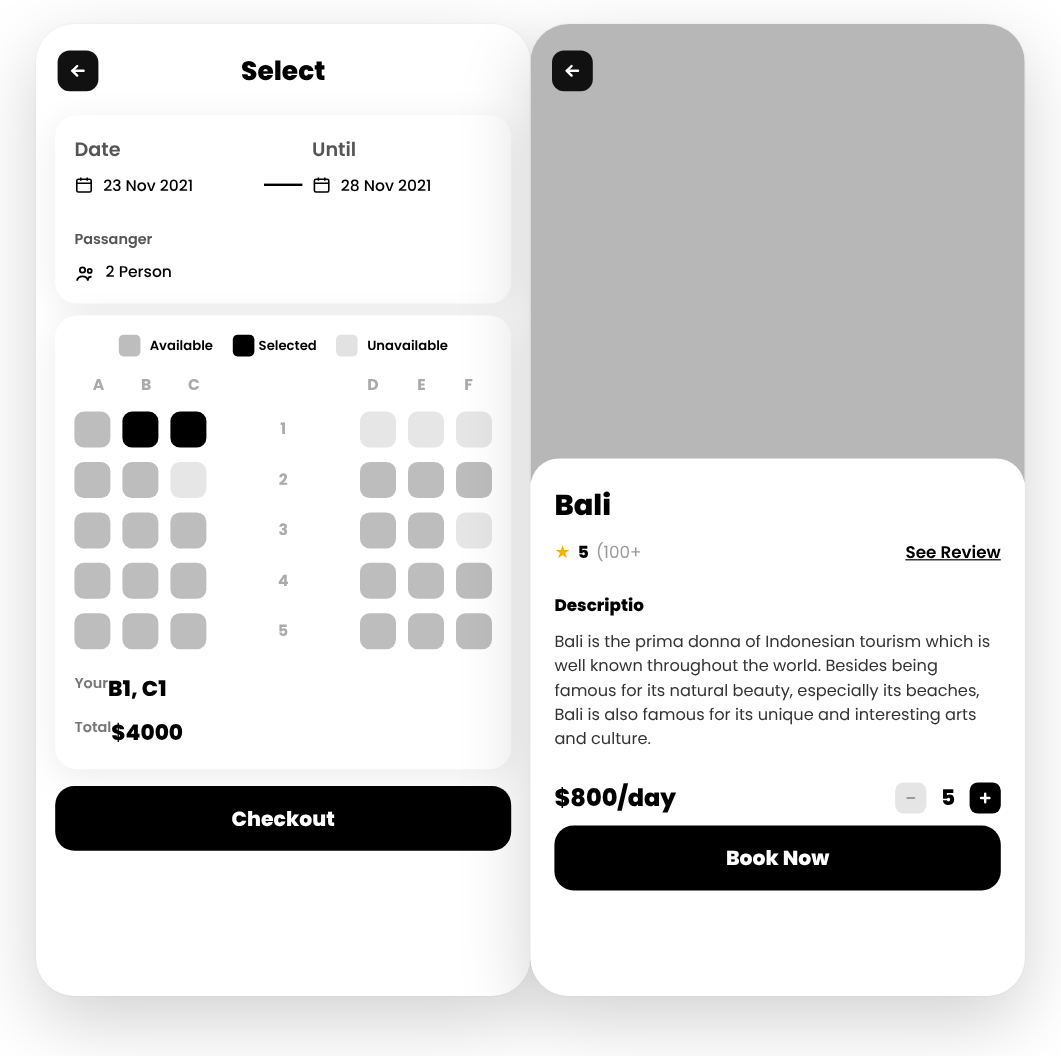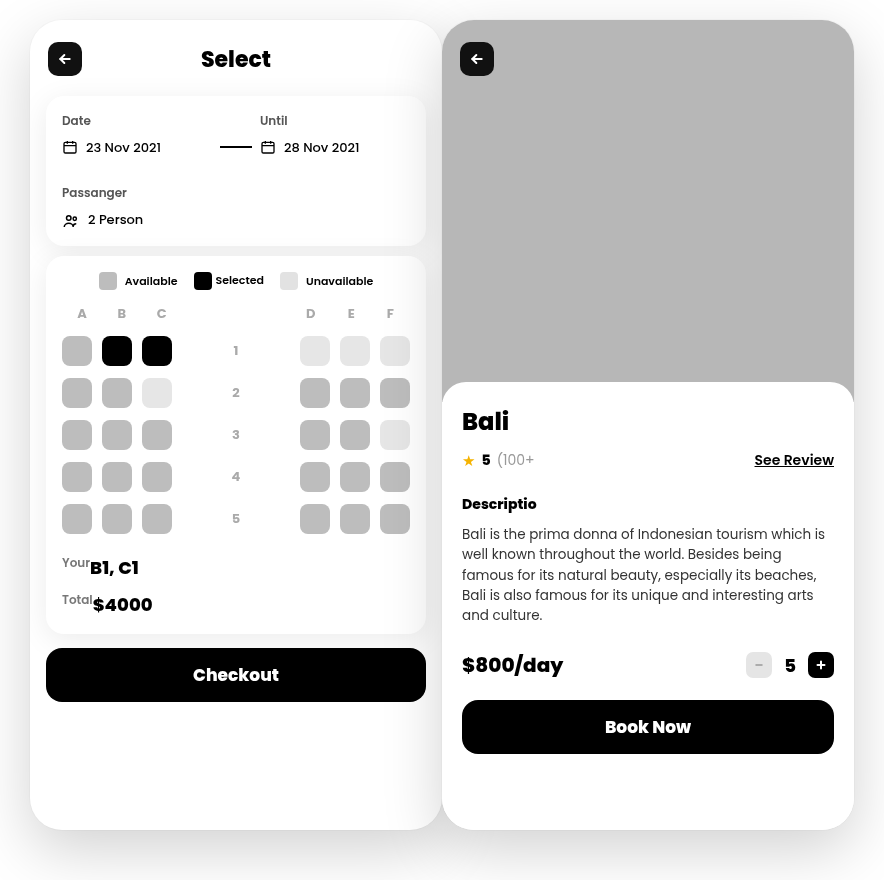--- a/index.html
+++ b/index.html
@@ -31,21 +31,21 @@
     font-size: 18px; font-weight: 900;
   }
   .p1-title { flex: 1; text-align: center; font-size: 22px; font-weight: 800; margin-right: 34px; }
   .card {
     margin: 10px 16px; background: #fff; border-radius: 18px;
     box-shadow: 0 6px 30px rgba(0,0,0,0.08);
     padding: 16px;
   }
   .date-row { display: flex; align-items: flex-end; }
   .date-col { flex: 1; }
-  .date-label { font-size: 12px; color: #555; font-weight: 600; }
+  .date-label { font-size: 16px; color: #555; font-weight: 600; }
   .date-value-row { display: flex; align-items: center; gap: 6px; margin-top: 8px; font-size: 13px; font-weight: 500;}
   .date-dash { width: 32px; height: 2px; background: #000; margin: 0 8px 4px; align-self: flex-end; position: relative; top: -6px;}
   .passenger { margin-top: 26px; }
   .pass-label { font-size: 12px; color: #555; font-weight: 600; }
   .pass-value-row { display: flex; align-items: flex-end; gap: 8px; margin-top: 8px; font-size: 13px; font-weight: 500;}
   .icon-cal, .icon-group { display:inline-flex; width:18px; height:18px; }
   .legend-row { display: flex; justify-content: center; gap: 16px; font-size: 11px; font-weight:600; align-items:center; margin-bottom: 14px;}
   .swatch { width: 18px; height: 18px; border-radius: 4px; display:inline-block; margin-right:4px;}
   .sw-avail   { background: #bdbdbd; }
   .sw-sel     { background: #000; }
@@ -83,21 +83,21 @@
   .rating-row .see { margin-left:auto; text-decoration:underline; font-weight:600; font-size:14px; cursor:pointer;}
   .desc-h { font-size:14px; font-weight:800; margin-top:22px; }
   .desc-t { font-size:13.5px; line-height:1.5; color:#333; margin-top:10px; }
   .price-row { display:flex; align-items:center; margin-top:24px; }
   .price { font-size:20px; font-weight:800; }
   .stepper { margin-left:auto; display:flex; align-items:center; gap:12px; }
   .stepper-btn { width:26px; height:26px; border-radius:7px; display:flex; align-items:center; justify-content:center; font-weight:900; cursor:pointer; font-size:14px;}
   .stepper-btn.minus { background:#e5e5e5; color:#888;}
   .stepper-btn.plus  { background:#000; color:#fff; }
   .stepper-val { font-size:18px; font-weight:800; }
-  .sheet .big-btn { margin: 20px 0 20px; }
+  .sheet .big-btn { margin: 8px 0 20px; }
 </style>
 </head>
 <body>
 
 <div class="phone">
   <div class="p1-header">
     <div class="back-btn">
       <svg width="16" height="16" viewBox="0 0 24 24" fill="none" stroke="white" stroke-width="3" stroke-linecap="round" stroke-linejoin="round">
           <path d="M19 12H5"></path>
           <path d="M11 18l-6-6 6-6"></path>
@@ -149,21 +149,21 @@
       </div>
     </div>
   </div>
 
   <div class="card">
     <div class="legend-row">
       <span style="display:flex;align-items:center;gap:4px">
           <span class="swatch sw-avail"></span>
           <span>Available</span>
         </span>
-      <span style="display:flex;gap:0">
+      <span style="display:flex;align-items:center;gap:0">
           <span class="swatch sw-sel"></span>
           <span>Selected</span>
         </span>
       <span style="display:flex;align-items:center;gap:4px">
           <span class="swatch sw-unavail"></span>
           <span>Unavailable</span>
         </span>
     </div>
 
     <div class="col-labels">

